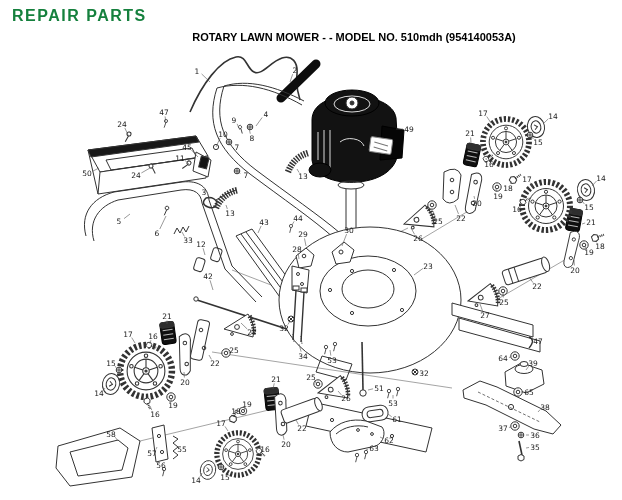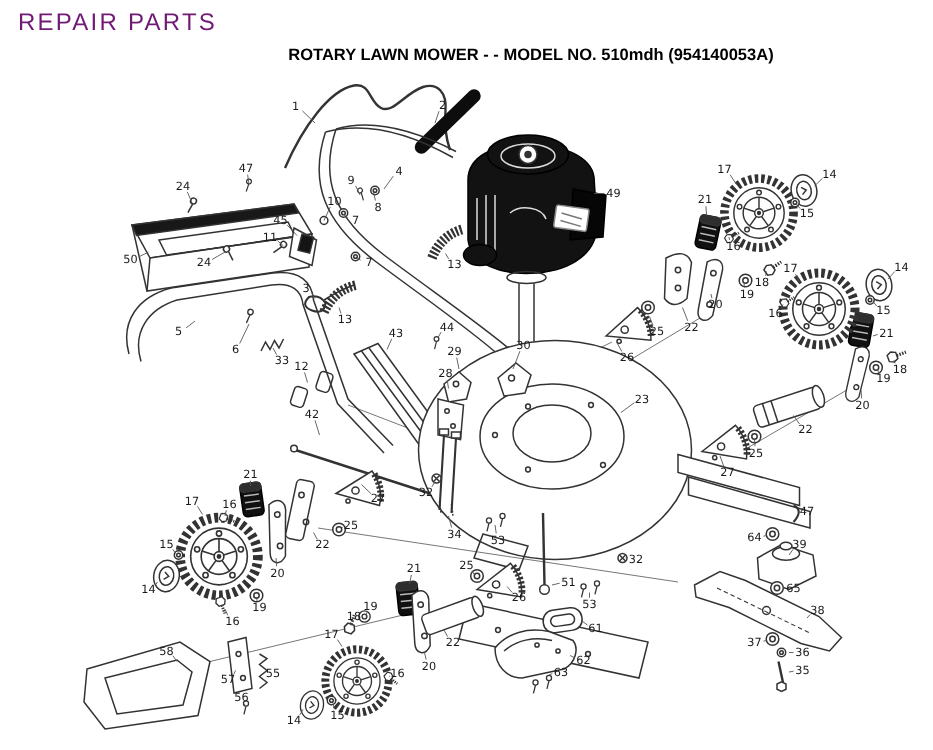--- a/index.html
+++ b/index.html
@@ -1,18 +1,18 @@
 <!DOCTYPE html>
 <html><head>
 <meta charset="utf-8">
 <style>
   html,body{margin:0;padding:0;background:#fff;}
   .page{position:relative;width:622px;height:500px;background:#fff;overflow:hidden;
         font-family:"Liberation Sans",sans-serif;}
-  .title{position:absolute;left:12px;top:7px;font-size:16px;letter-spacing:1.5px;color:#701a75;}
+  .title{position:absolute;left:12px;top:7px;font-size:16px;letter-spacing:1.5px;color:#15803d;font-weight:bold;}
   .subtitle{position:absolute;left:76px;top:31px;width:556px;text-align:center;
             font-size:11px;font-weight:bold;color:#000;}
   svg.diagram{position:absolute;left:0;top:0;}
   #callout-layer text{font:7.5px "DejaVu Sans",sans-serif;fill:#1a1a1a;
             text-anchor:middle;dominant-baseline:central;}
 </style>
 </head>
 <body>
 
 <div class="page">

